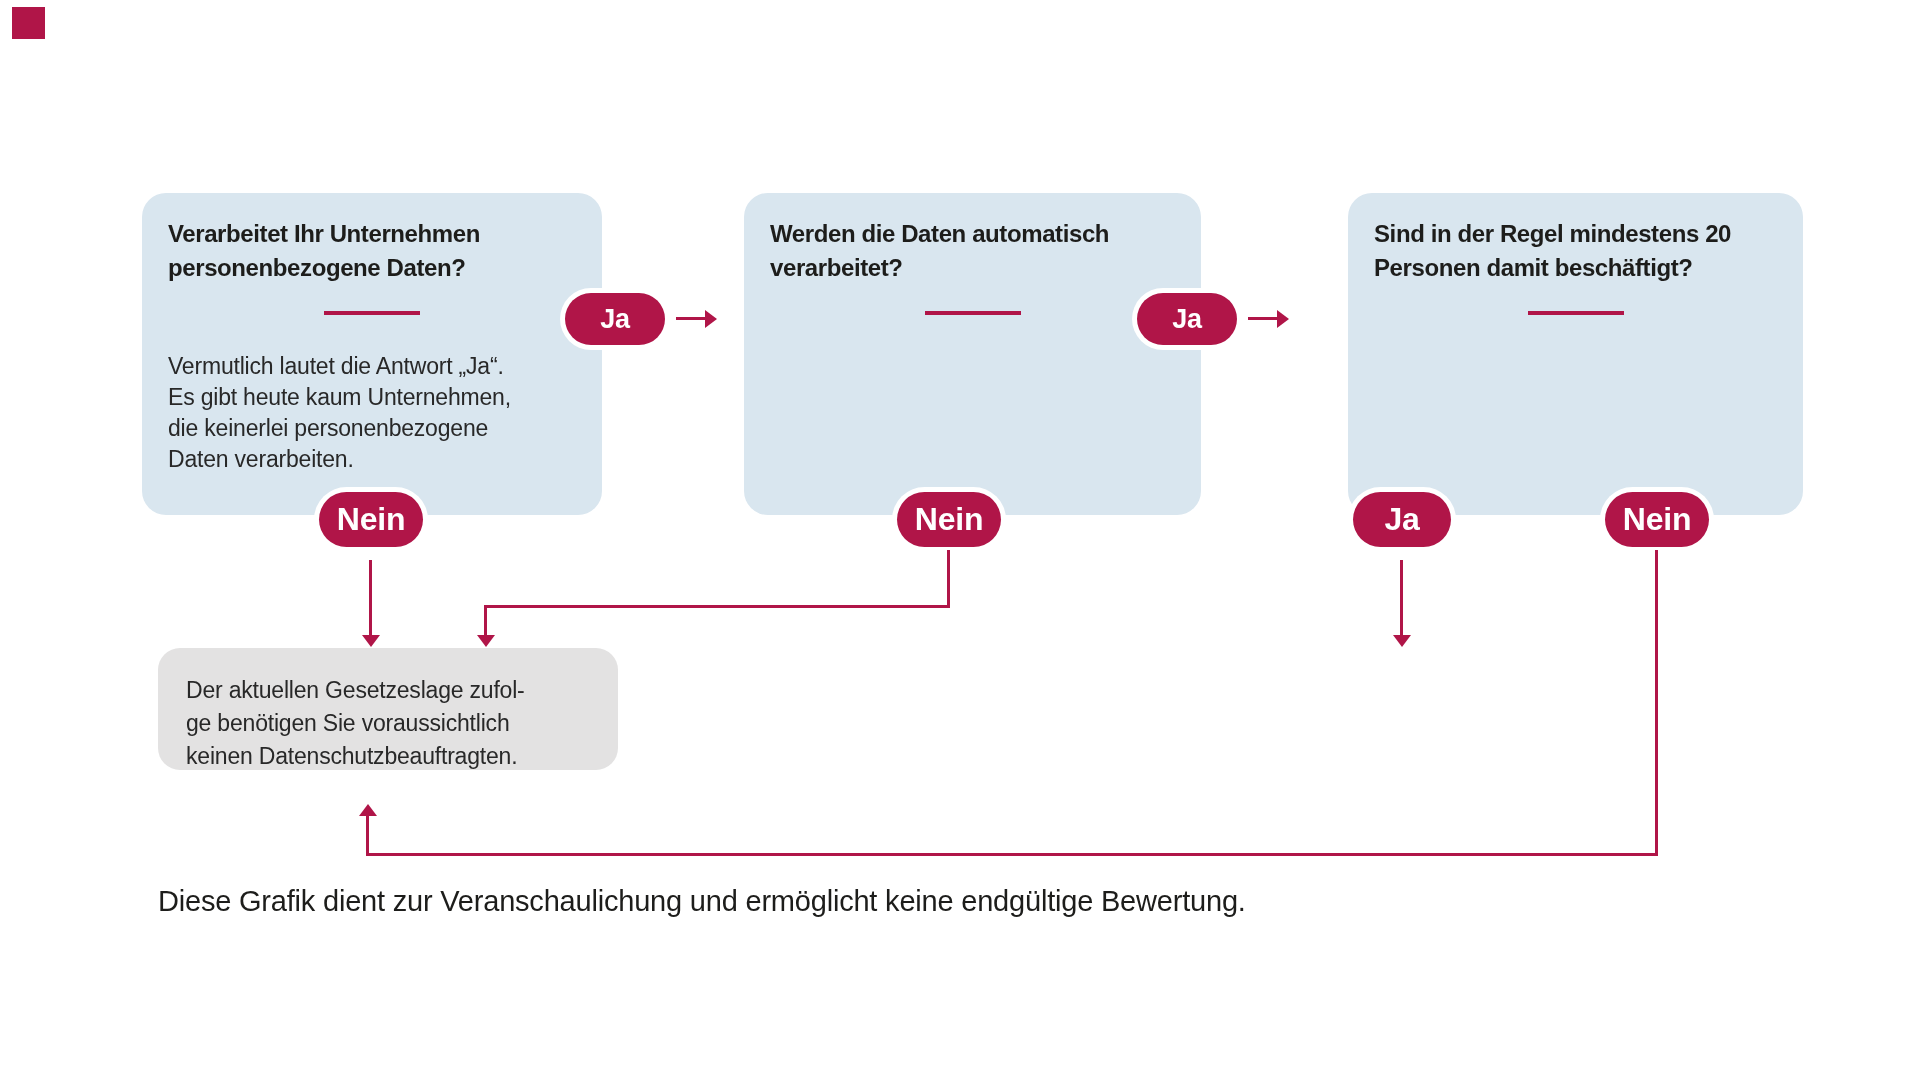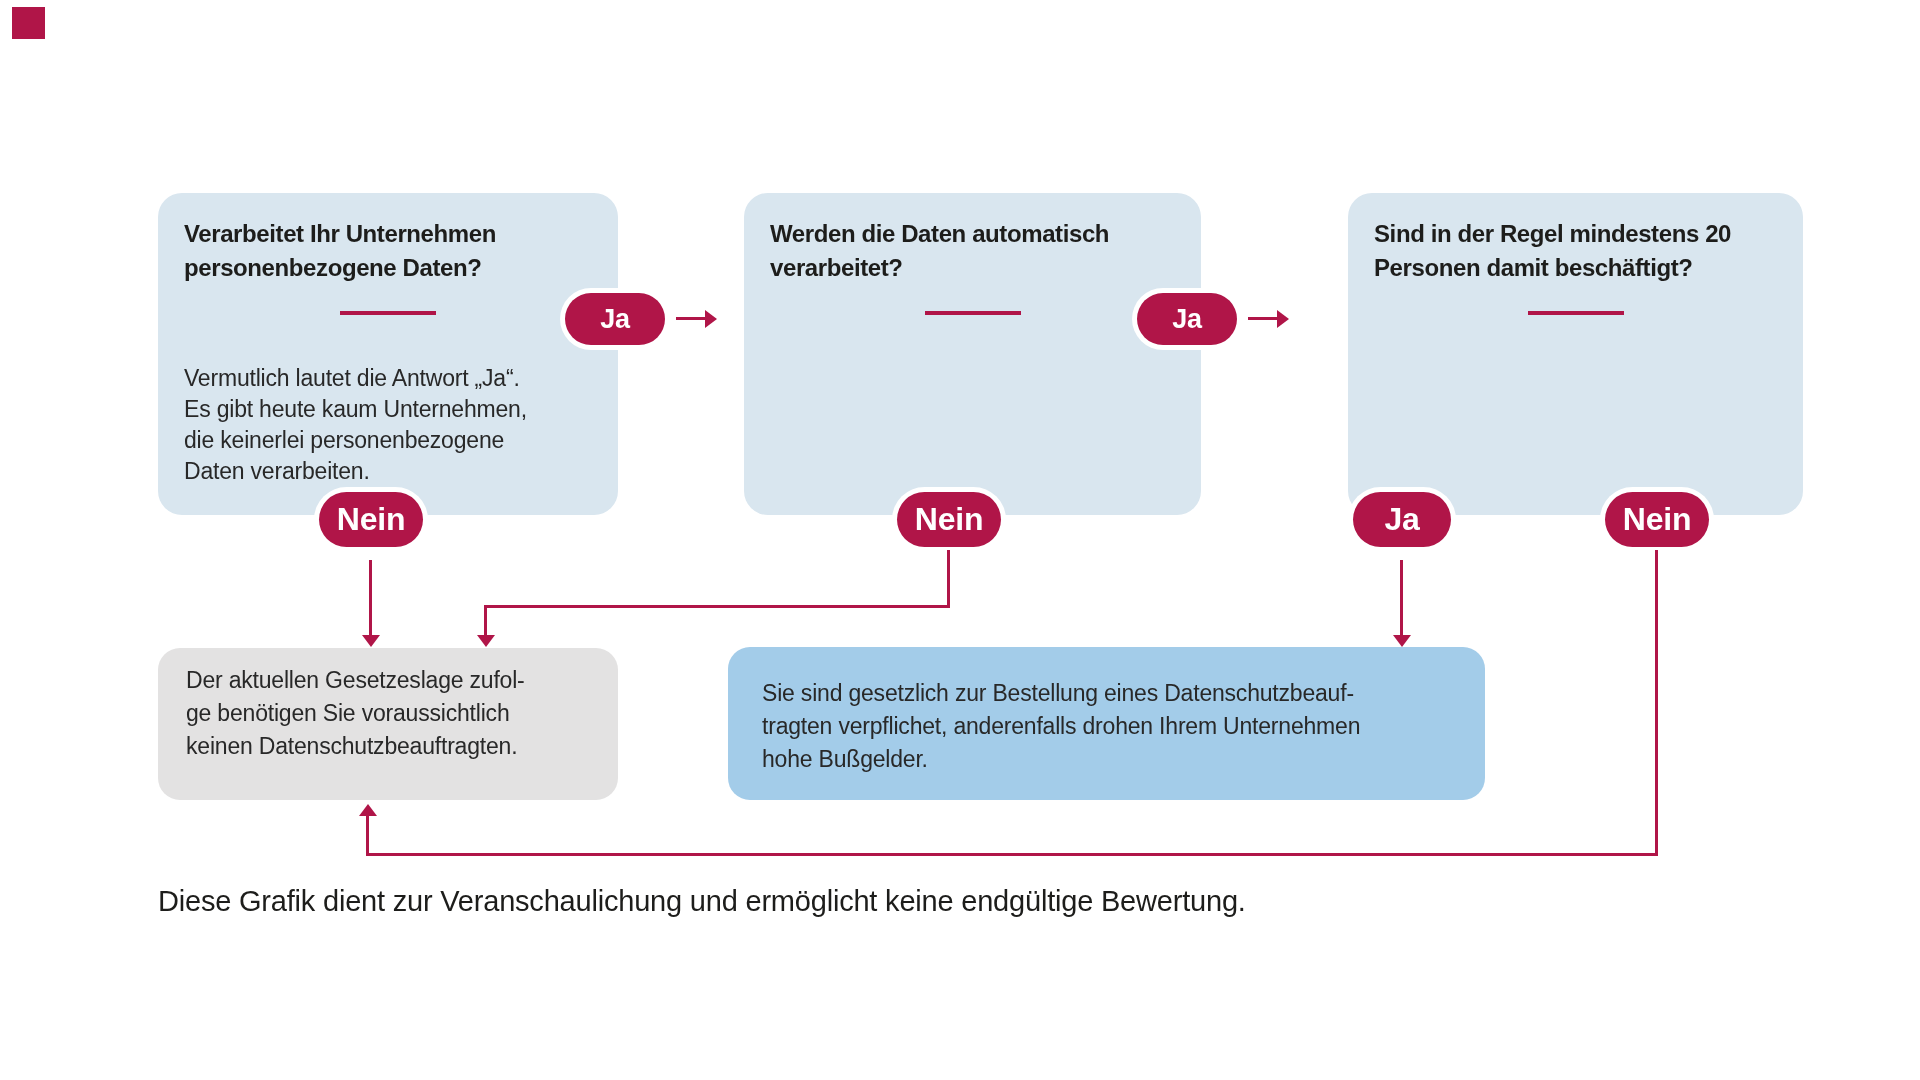--- a/index.html
+++ b/index.html
@@ -9,30 +9,30 @@
     font-family:"Liberation Sans",sans-serif;
     color:var(--title-text,#1d1d1b);
   }
   .brand-square{position:absolute;left:12px;top:7px;width:33px;height:32px;background:var(--accent,#b01548);}
   
   .qbox{
     position:absolute;top:193px;height:322px;box-sizing:border-box;
     background:var(--question-box,#d9e6ef);border-radius:24px;
     padding:24px 26px 0 26px;
   }
-  .qbox.q1{left:158px;width:460px;}
+  .qbox.q1{left:142px;width:460px;}
   .qbox.q2{left:744px;width:457px;}
   .qbox.q3{left:1348px;width:455px;}
   .qtitle{
     font-size:24px;font-weight:bold;line-height:34px;letter-spacing:-0.4px;
     color:var(--title-text,#1d1d1b);white-space:pre-line;
   }
   .qdivider{width:96px;height:4px;background:var(--accent,#b01548);margin:26px auto 0 auto;}
   .qbody{
-    margin-top:48px;font-size:23px;line-height:31px;letter-spacing:-0.2px;
+    margin-top:36px;font-size:23px;line-height:31px;letter-spacing:-0.2px;
     color:var(--body-text,#2a2a2a);white-space:pre-line;
   }
   
   .pill{
     position:absolute;box-sizing:border-box;display:flex;align-items:center;justify-content:center;
     background:var(--accent,#b01548);color:#fff;font-weight:bold;
     border-radius:28px;box-shadow:0 0 0 5px #fff;
     font-size:32px;letter-spacing:-0.2px;
   }
   .pill.ja-mid{width:100px;height:52px;top:293px;font-size:27px;}
@@ -51,21 +51,21 @@
   .head-right::after{
     content:"";position:absolute;top:50%;right:-11px;transform:translateY(-50%);
     border:9px solid transparent;border-right:0;border-left:12px solid var(--accent,#b01548);
   }
   
   .rbox{
     position:absolute;box-sizing:border-box;border-radius:22px;
     font-size:23px;line-height:33px;letter-spacing:-0.2px;white-space:pre-line;
     color:var(--body-text,#2a2a2a);
   }
-  .rbox.negative{left:158px;top:648px;width:460px;height:152px;background:var(--result-negative-box,#e3e2e2);padding:16px 28px;}
+  .rbox.negative{left:158px;top:648px;width:460px;height:122px;background:var(--result-negative-box,#e3e2e2);padding:26px 28px;}
   .rbox.positive{left:728px;top:647px;width:757px;height:153px;background:var(--result-positive-box,#a3cce9);padding:30px 34px;}
   .footnote{
     position:absolute;left:158px;top:885px;font-size:29px;letter-spacing:-0.2px;
     color:var(--title-text,#1d1d1b);
   }
 </style>
 </head>
 <body>
 
 <div class="canvas">
@@ -113,19 +113,16 @@
 
   <div class="vline head-down" style="left:1400px;top:560px;height:76px;"></div>
 
   <div class="vline" style="left:1655px;top:550px;height:306px;"></div>
   <div class="hline" style="left:366px;top:853px;width:1292px;"></div>
   <div class="vline head-up" style="left:366px;top:815px;height:38px;"></div>
 
   <div class="rbox negative">Der aktuellen Gesetzeslage zufol-
 ge benötigen Sie voraussichtlich
 keinen Datenschutzbeauftragten.</div>
-  <div class="rbox positive">Sie sind gesetzlich zur Bestellung eines Datenschutzbeauf-
-tragten verpflichet, anderenfalls drohen Ihrem Unternehmen
-hohe Bußgelder.</div>
 
   <div class="footnote">Diese Grafik dient zur Veranschaulichung und ermöglicht keine endgültige Bewertung.</div>
 
 </div>
 
 </body></html>

